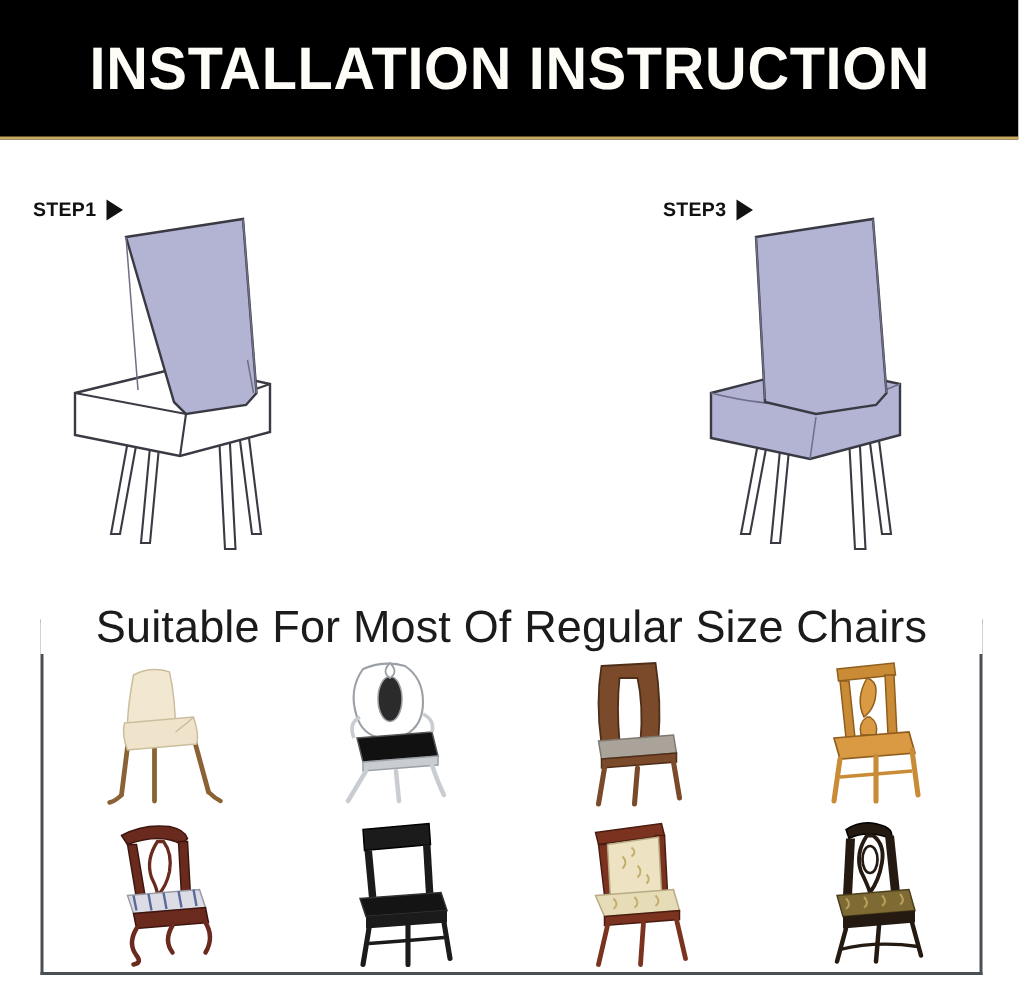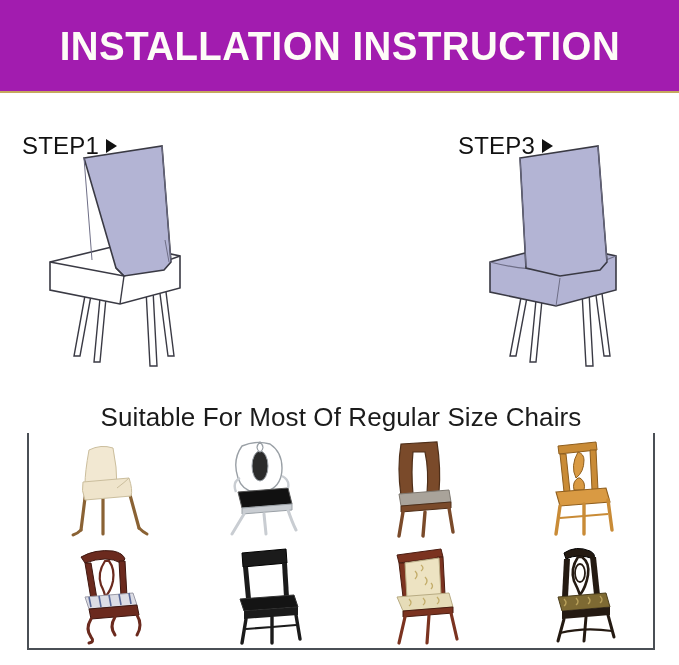--- a/index.html
+++ b/index.html
@@ -14,21 +14,21 @@
     font-family: "Liberation Sans", sans-serif;
     position: relative;
   }
 
   
   #header-band {
     position: absolute;
     left: 0; top: 0;
     width: 679px;
     height: 93px;
-    background: #a21caf;
+    background: #000000;
     display: flex;
     align-items: center;
     justify-content: center;
     box-sizing: border-box;
   }
   #header-band::after {
     content: "";
     position: absolute;
     left: 0; bottom: 0;
     width: 100%;
@@ -53,30 +53,30 @@
     height: 290px;
   }
   .step-col {
     position: absolute;
     top: 0;
     width: 226px;
     height: 290px;
   }
   .step-col.c1 { left: 4px; }
   .step-col.c2 { left: 214px; }
-  .step-col.c3 { left: 440px; }
+  .step-col.c3 { left: 424px; }
 
   .step-label {
     position: absolute;
     left: 18px; top: 36px;
     display: flex;
     align-items: center;
     gap: 7px;
-    font-size: 24px;
-    font-weight: 400;
+    font-size: 13px;
+    font-weight: 700;
     color: #111111;
     letter-spacing: 0.2px;
   }
   .step-label .tri {
     display: inline-block;
     width: 0; height: 0;
     border-left: 11px solid #111111;
     border-top: 7px solid transparent;
     border-bottom: 7px solid transparent;
   }
@@ -101,21 +101,21 @@
   .edge-right  { right: 0;  top: 0;    width: 2px;  height: 237px; }
   .edge-bottom { left: 0;   bottom: 0; width: 628px; height: 2px;  }
   .edge-top-l  { left: 0;   top: 0;    width: 32px;  height: 2px;  }
   .edge-top-r  { right: 0;  top: 0;    width: 32px;  height: 2px;  }
 
   #suitable-title {
     position: absolute;
     left: 0; top: -11px;
     width: 628px;
     text-align: center;
-    font-size: 26px;
+    font-size: 30px;
     color: #1b1b1b;
     font-family: "Liberation Sans", sans-serif;
     letter-spacing: 0.1px;
     background: #ffffff;
   }
 
   #chair-grid {
     position: absolute;
     left: 0; top: 22px;
     width: 628px;

